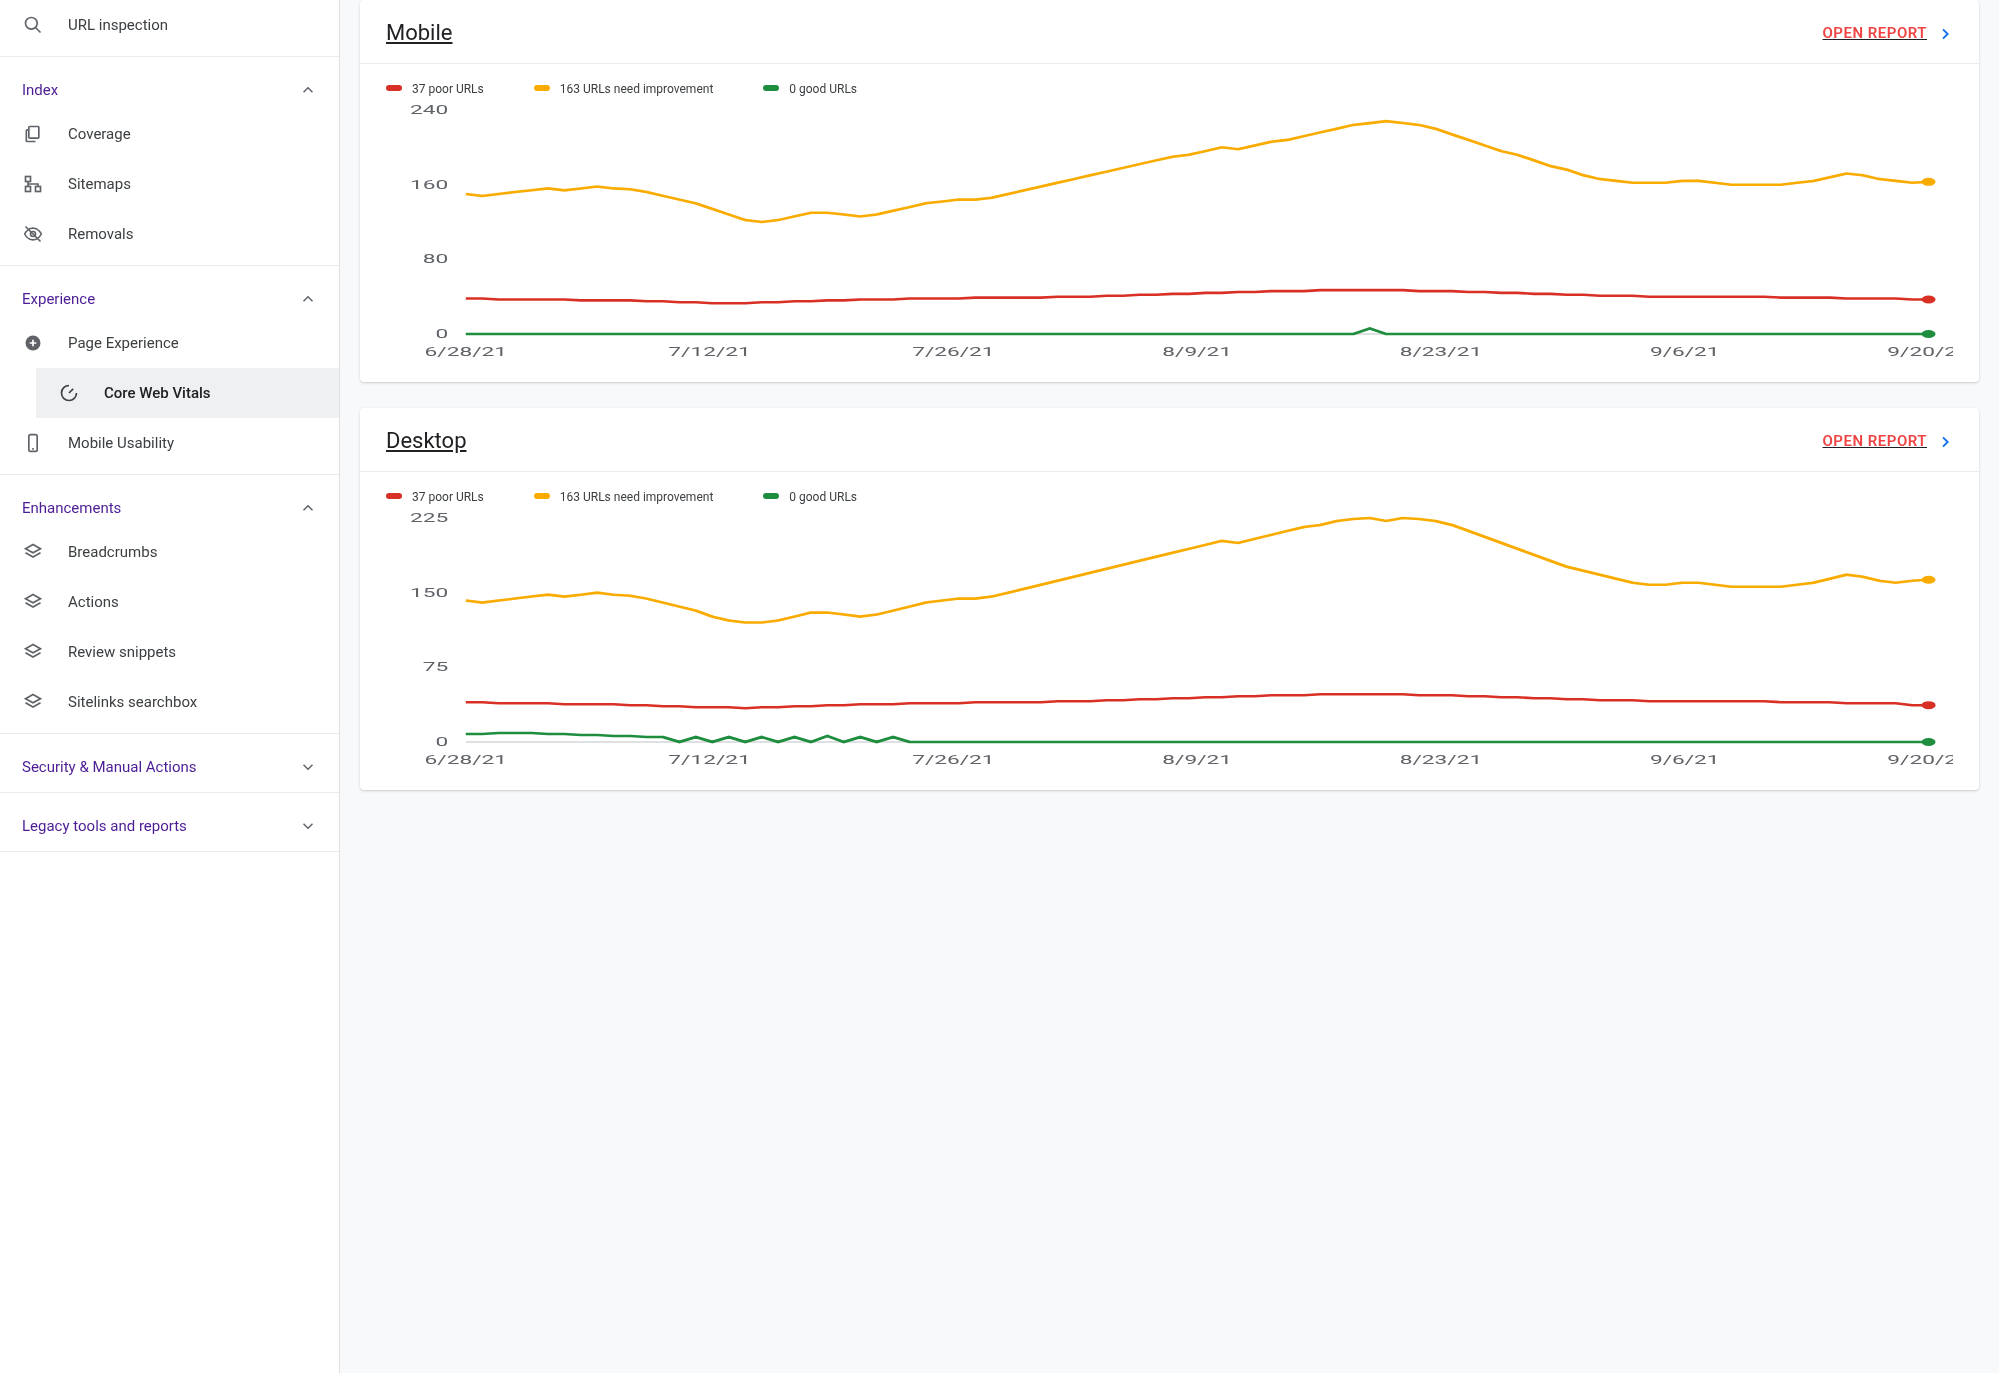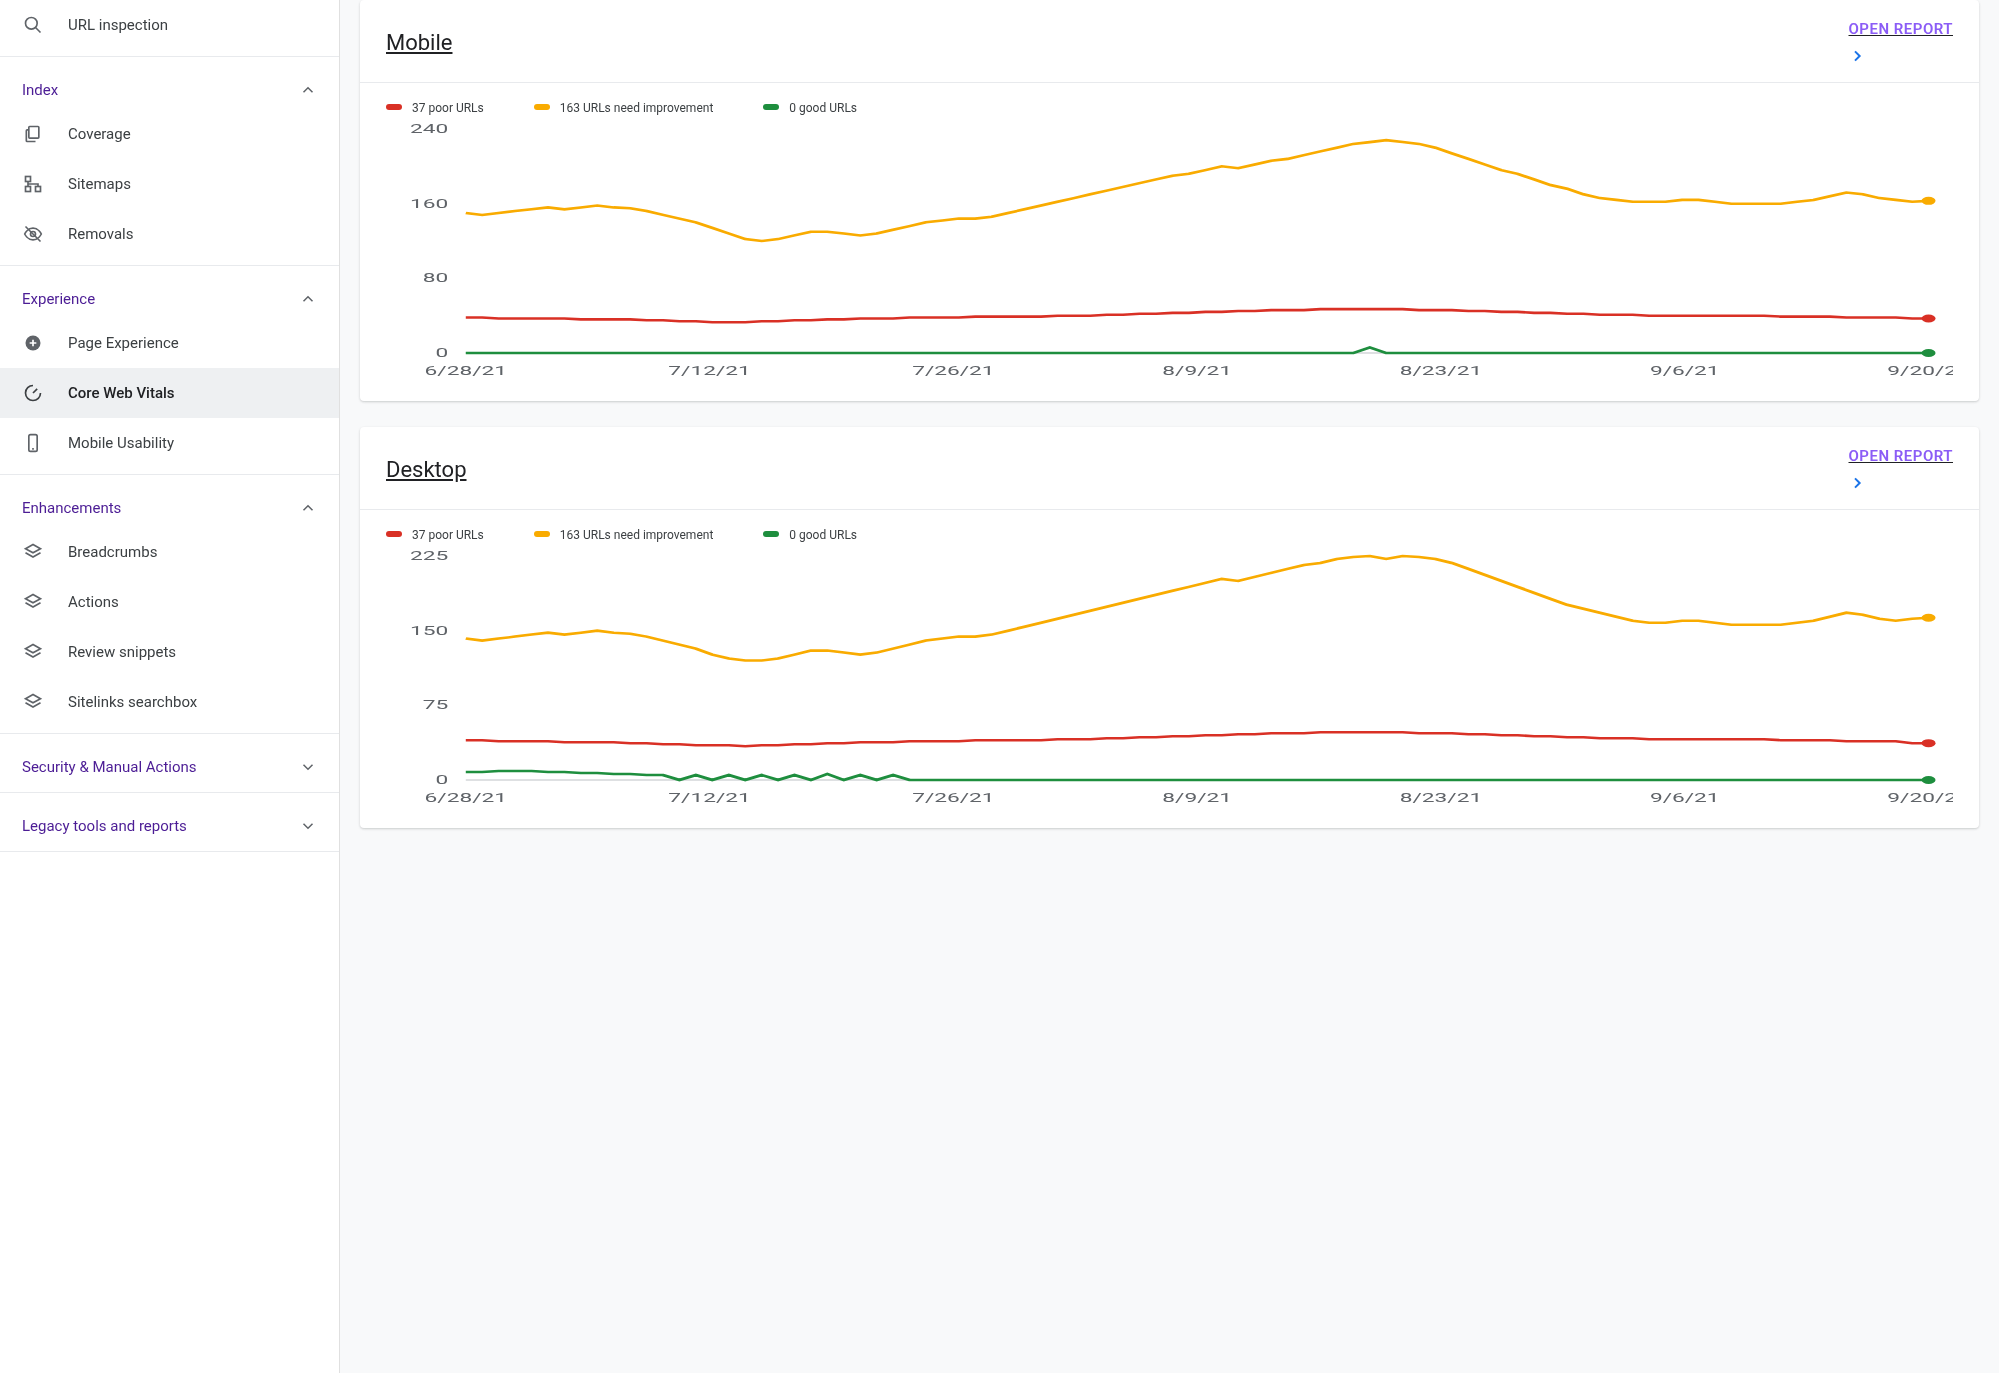--- a/index.html
+++ b/index.html
@@ -24,20 +24,21 @@
     gap: 24px;
     padding: 14px 20px 14px 22px;
     color: #3c4043;
     cursor: pointer;
     font-size: 15px;
   }
   .side-item.active {
     background: #eef0f2;
     color: #202124;
     font-weight: 500;
+    margin-left: 36px;
   }
   .side-item .icon { width: 22px; height: 22px; display:flex; align-items:center; justify-content:center; color:#5f6368;}
   .side-item.active .icon { color:#3c4043; }
   .side-sep { border-top: 1px solid #e8eaed; margin: 6px 0; }
   .side-group-header {
     display: flex;
     align-items: center;
     justify-content: space-between;
     padding: 18px 22px 10px 22px;
     color: #4c1d95;
@@ -67,29 +68,28 @@
     padding: 20px 26px 18px 26px;
     border-bottom: 1px solid #e8eaed;
     text-decoration: underline;
   }
   .card-title {
     font-size: 22px;
     color: #202124;
     font-weight: 400;
   }
   .open-report {
-    color: #8b5cf6;
+    color: #ef4444;
     font-weight: 600;
     letter-spacing: .5px;
     display: flex;
-    align-items: flex-start;
+    align-items: flex-end;
     gap: 10px;
     font-size: 15px;
     cursor: pointer;
-    flex-direction: column;
   }
   .open-report svg { stroke: #1a73e8; }
 
   .legend {
     display: flex;
     align-items: center;
     gap: 50px;
     padding: 18px 26px 6px 26px;
     font-size: 12px;
     color: #3c4043;

